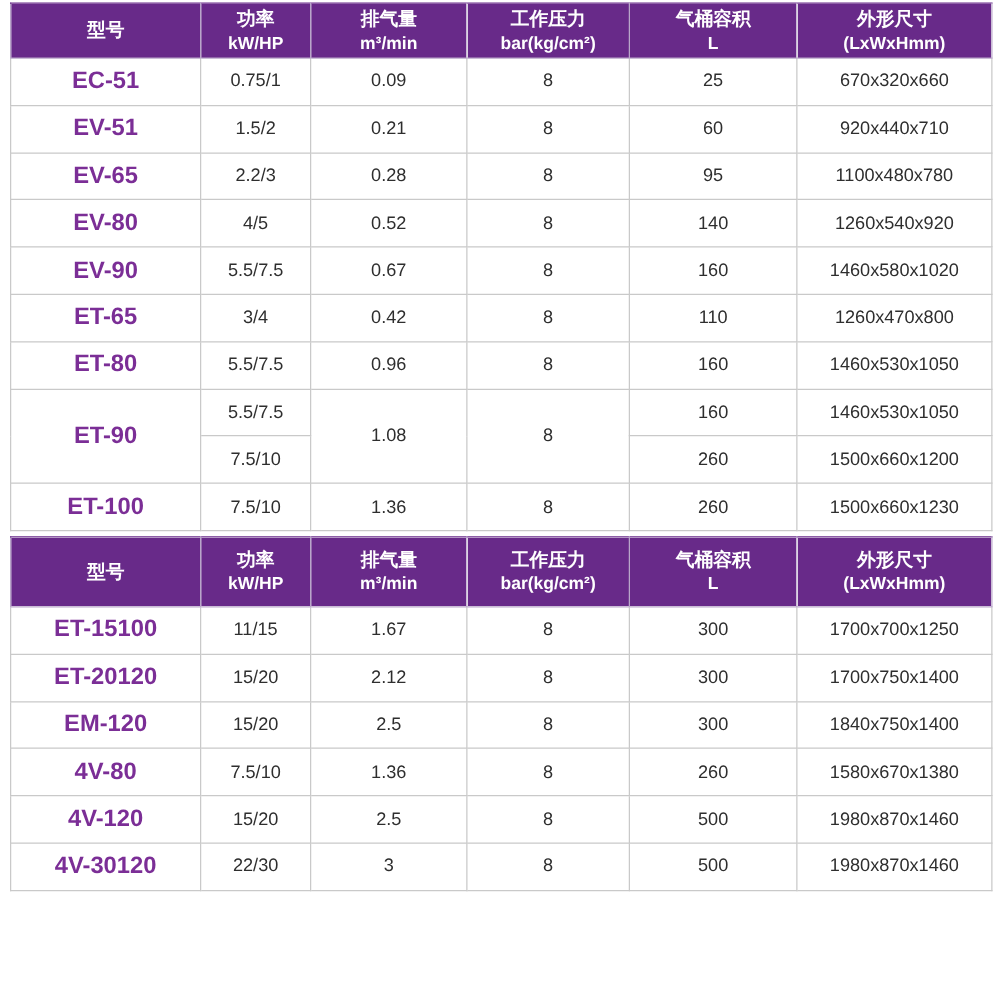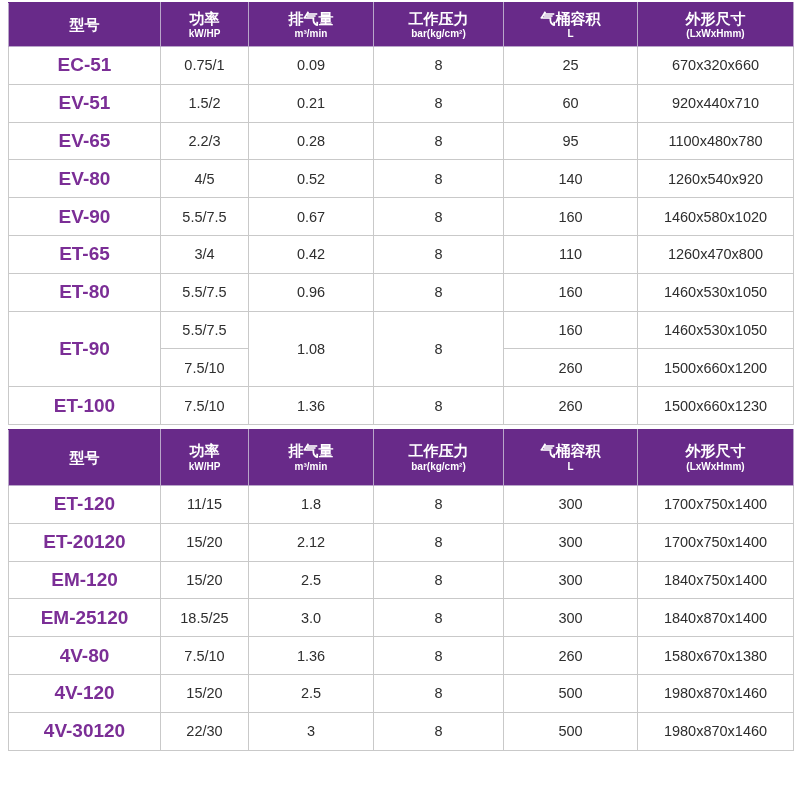--- a/index.html
+++ b/index.html
@@ -30,21 +30,21 @@
   .spec thead th{
     background:var(--header-bg);
     color:#ffffff;
     font-weight:bold;
     border-color:#b9a6c9;
     border-top-color:var(--header-bg);
   }
   .spec.t1 thead th{height:43px;}
   .spec.t2 thead th{height:55px;}
   .h-title{font-size:15px;line-height:1.3;}
-  .h-sub{font-size:10px;line-height:1.25;}
+  .h-sub{font-size:14px;line-height:1.25;}
   .spec tbody td{
     height:36.8px;
     font-size:14.5px;
     color:var(--text);
   }
   .spec tbody td.model{
     color:var(--model-color);
     font-weight:bold;
     font-size:19px;
   }
@@ -202,52 +202,44 @@
             <div class="h-sub">L</div>
           </th>
           <th>
             <div class="h-title">外形尺寸</div>
             <div class="h-sub">(LxWxHmm)</div>
           </th>
         </tr>
       </thead>
     <tbody>
         <tr>
-          <td class="model">ET-120</td>
+          <td class="model">ET-15100</td>
           <td>11/15</td>
-          <td>1.8</td>
+          <td>1.67</td>
           <td>8</td>
           <td>300</td>
-          <td>1700x750x1400</td>
+          <td>1700x700x1250</td>
         </tr>
         <tr>
           <td class="model">ET-20120</td>
           <td>15/20</td>
           <td>2.12</td>
           <td>8</td>
           <td>300</td>
           <td>1700x750x1400</td>
         </tr>
         <tr>
           <td class="model">EM-120</td>
           <td>15/20</td>
           <td>2.5</td>
           <td>8</td>
           <td>300</td>
           <td>1840x750x1400</td>
         </tr>
         <tr>
-          <td class="model">EM-25120</td>
-          <td>18.5/25</td>
-          <td>3.0</td>
-          <td>8</td>
-          <td>300</td>
-          <td>1840x870x1400</td>
-        </tr>
-        <tr>
           <td class="model">4V-80</td>
           <td>7.5/10</td>
           <td>1.36</td>
           <td>8</td>
           <td>260</td>
           <td>1580x670x1380</td>
         </tr>
         <tr>
           <td class="model">4V-120</td>
           <td>15/20</td>

